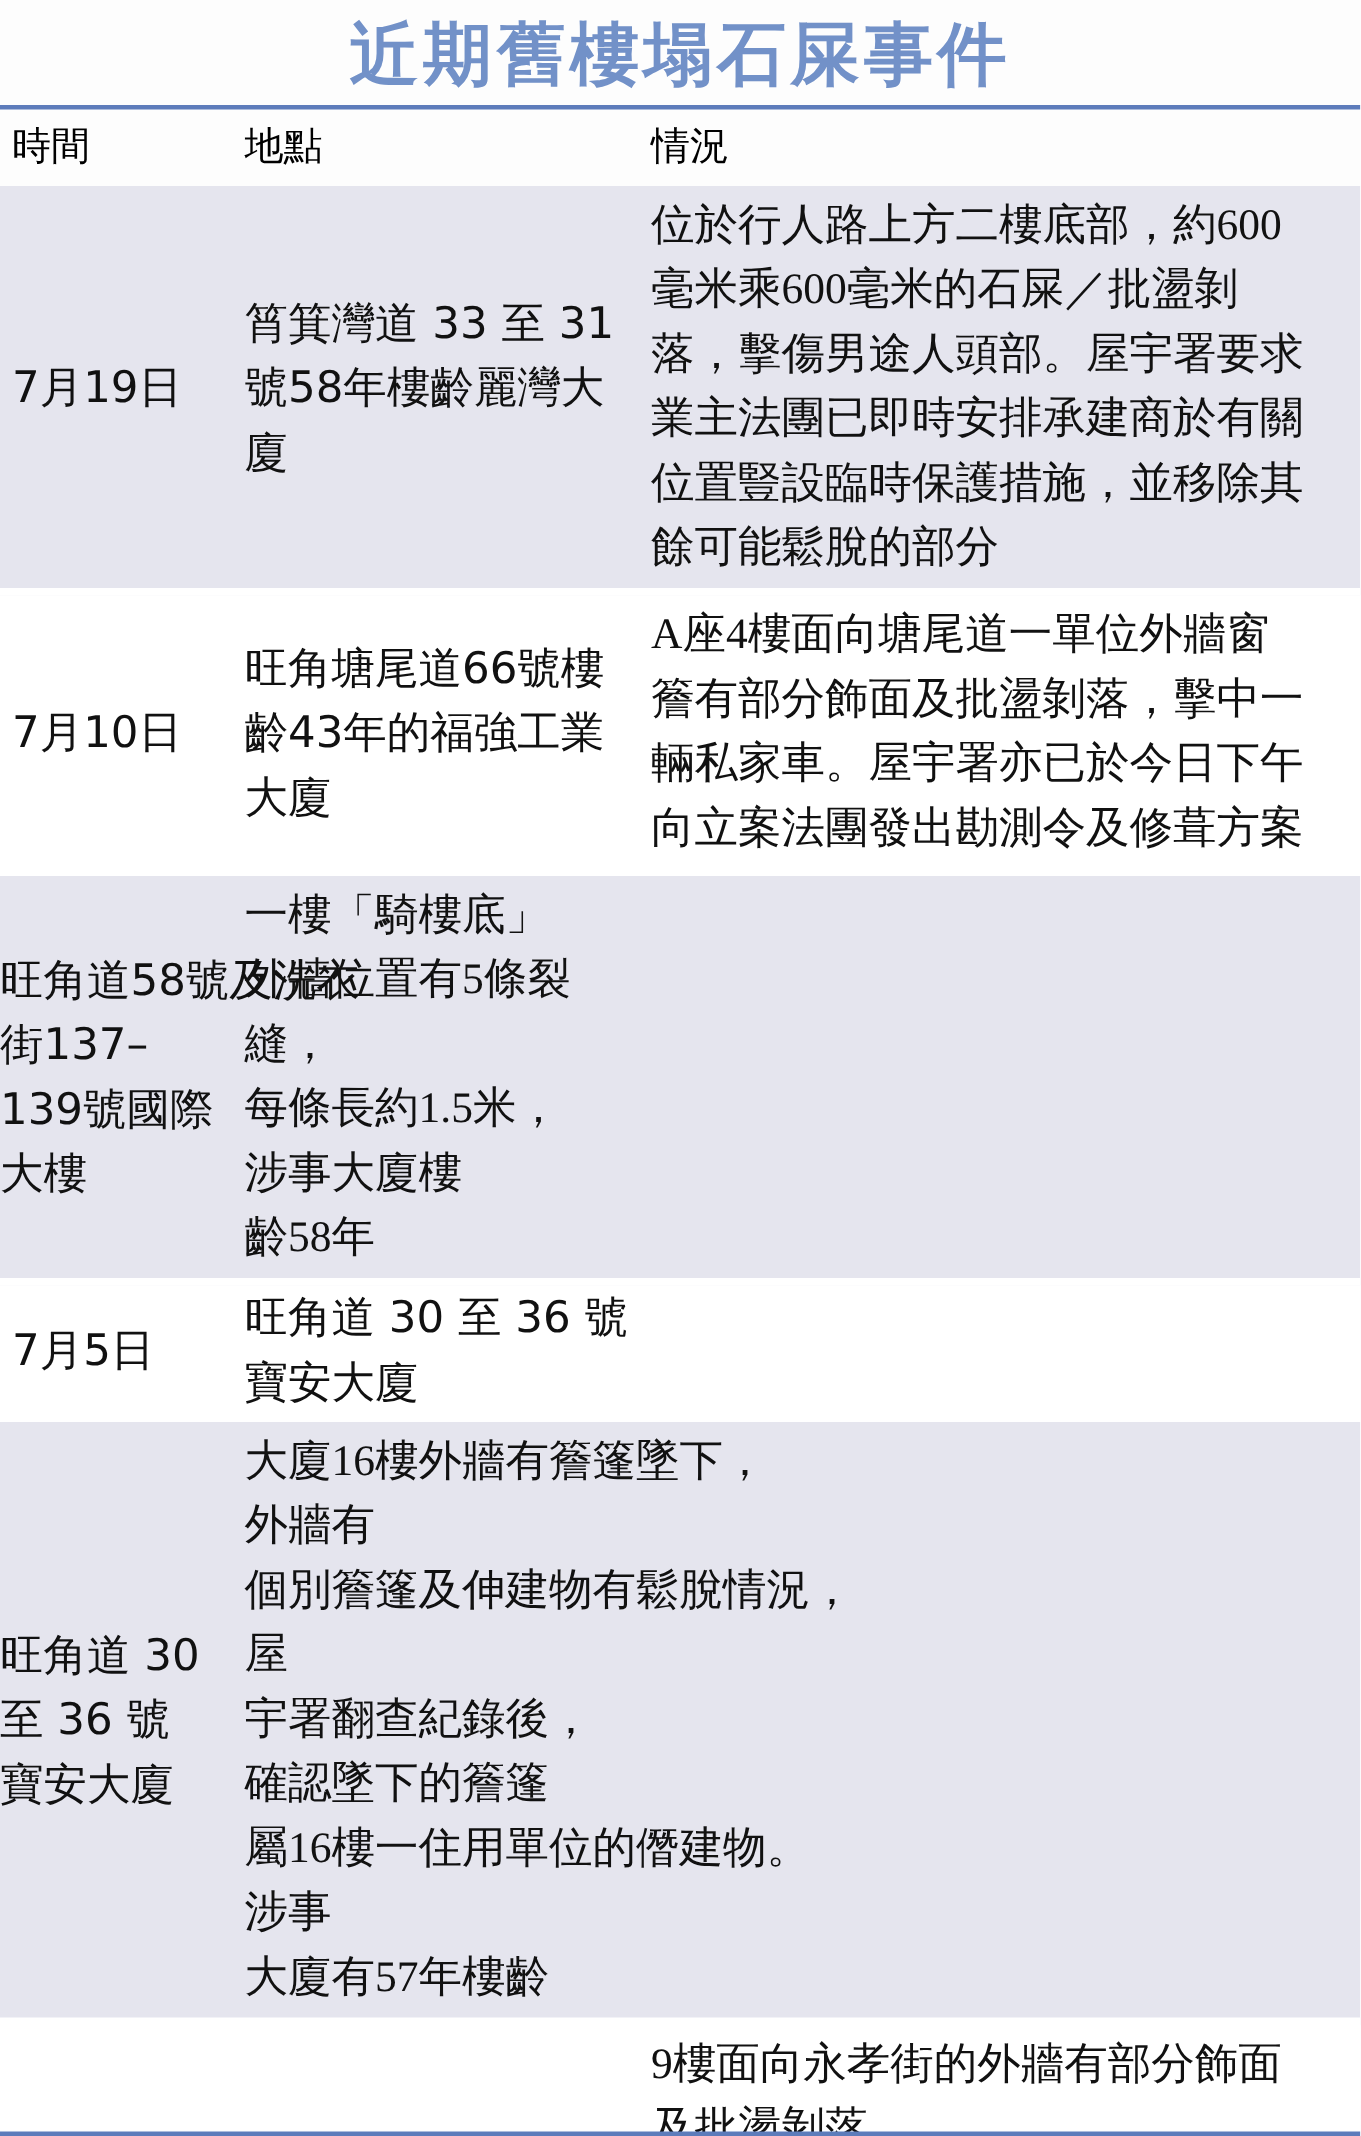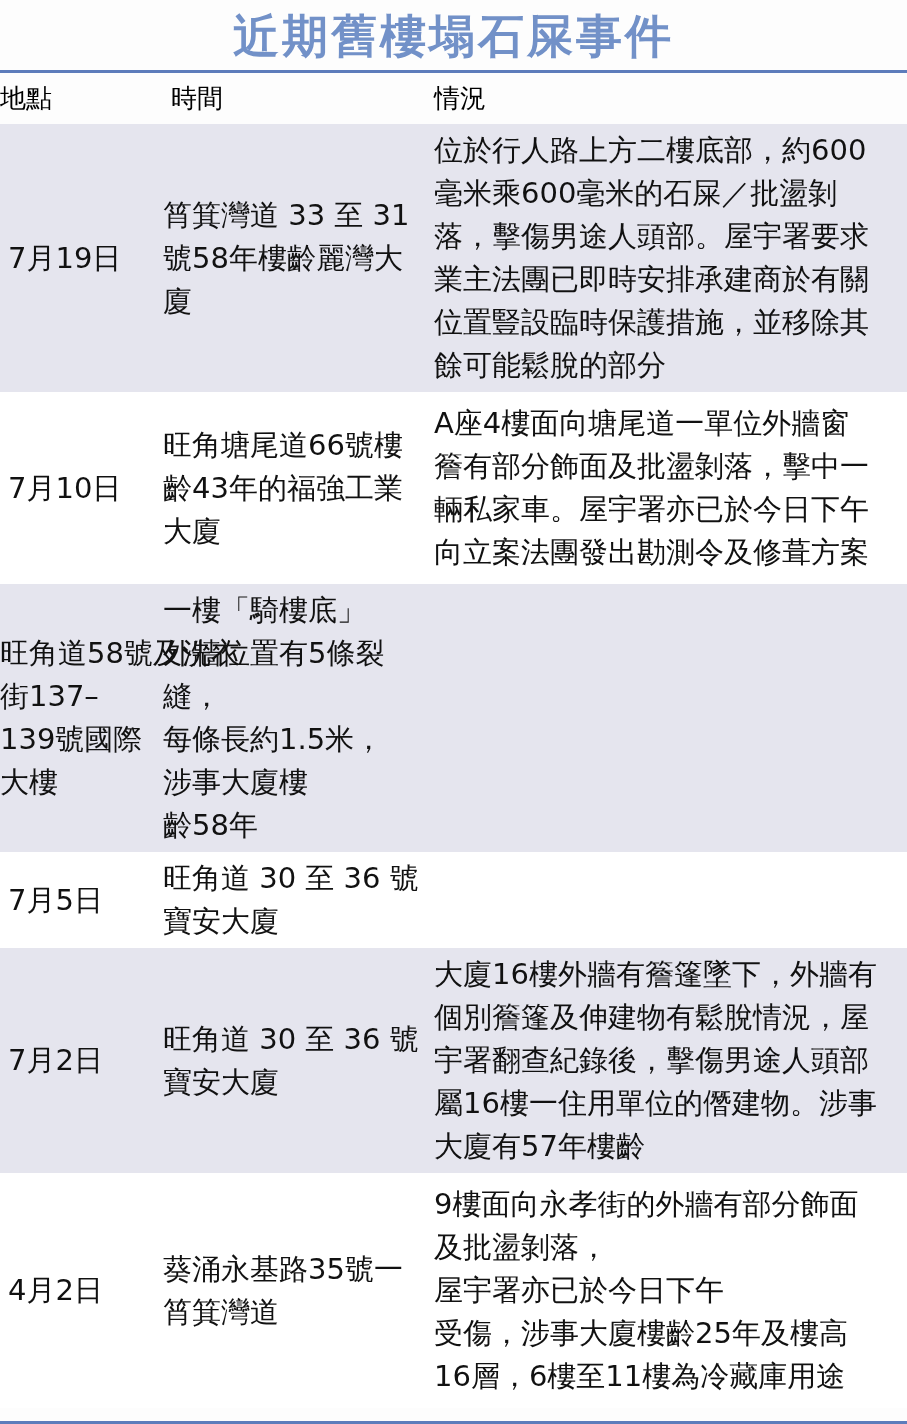--- a/index.html
+++ b/index.html
@@ -64,34 +64,35 @@
   .cell.time {
     align-self: center;
     padding-left: 8px;
   }
   .cell.loc {
     align-self: center;
     padding-right: 6px;
   }
   .cell.sit {
     padding: 5px 10px 5px 0;
+    font-family: Liberation Serif, serif;
   }
 </style>
 </head>
 <body>
 
 <div class="page">
 
   <h1 class="title">近期舊樓塌石屎事件</h1>
 
   <div class="top-rule"></div>
 
   <div class="grid header-row">
+    <div class="h h-time">時間</div>
     <div class="h">地點</div>
-    <div class="h h-time">時間</div>
     <div class="h">情況</div>
   </div>
 
   <div class="grid row alt">
     <div class="cell time">7月19日</div>
     <div class="cell loc">筲箕灣道 33 至 31
 號58年樓齡麗灣大
 廈</div>
     <div class="cell sit">位於行人路上方二樓底部，約600
 毫米乘600毫米的石屎／批盪剝
@@ -121,26 +122,25 @@
 齡58年</div>
   </div>
 
   <div class="grid row plain">
     <div class="cell time">7月5日</div>
     <div class="cell loc">旺角道 30 至 36 號
 寶安大廈</div>
   </div>
 
   <div class="grid row alt">
-    <div class="cell time">7月2日</div>
     <div class="cell loc">旺角道 30 至 36 號
 寶安大廈</div>
     <div class="cell sit">大廈16樓外牆有簷篷墜下，外牆有
 個別簷篷及伸建物有鬆脫情況，屋
-宇署翻查紀錄後，擊傷男途人頭部
+宇署翻查紀錄後，確認墜下的簷篷
 屬16樓一住用單位的僭建物。涉事
 大廈有57年樓齡</div>
   </div>
 
   <div class="grid row plain">
     <div class="cell time">4月2日</div>
     <div class="cell loc">葵涌永基路35號一
 筲箕灣道</div>
     <div class="cell sit">9樓面向永孝街的外牆有部分飾面
 及批盪剝落，屋宇署亦已於今日下午

